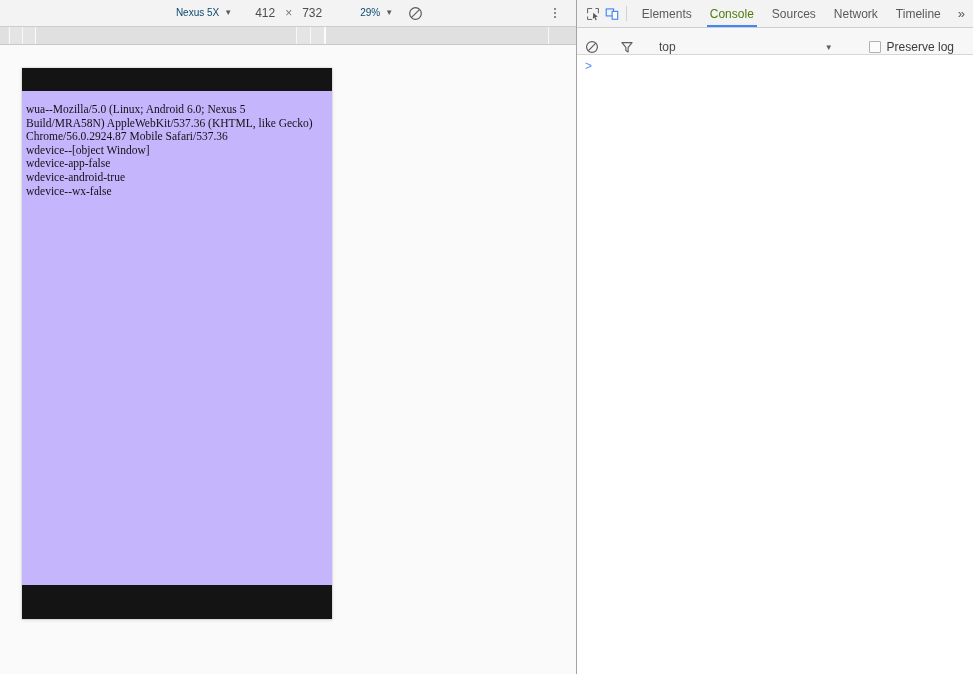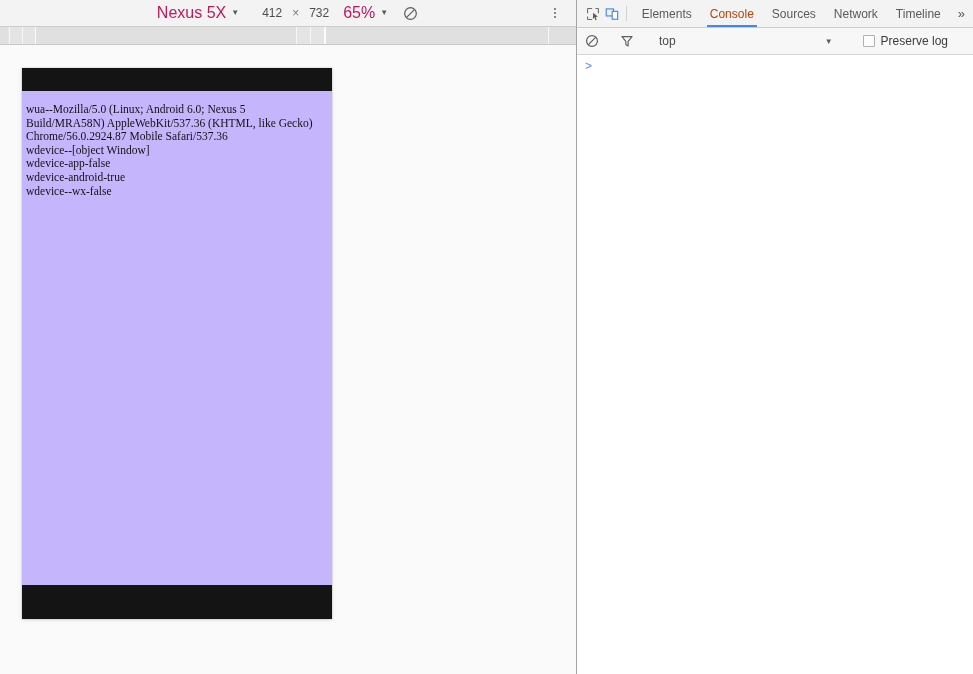--- a/index.html
+++ b/index.html
@@ -44,23 +44,24 @@
   }
   .dt-group {
     display: flex;
     align-items: center;
     gap: 5px;
     white-space: nowrap;
   }
   .dt-gap { width: 22px; }
   .dt-gap-sm { width: 13px; }
   .dt-text {
-    font-size: 16px;
-    color: #be185d;
+    font-size: 10px;
+    color: #0c4a6e;
     line-height: 14px;
+    margin-left: 24px;
   }
   .caret {
     font-size: 8px;
     color: #5a5a5a;
     line-height: 8px;
     position: relative;
     top: 0px;
   }
   .dt-x {
     font-size: 12px;
@@ -193,21 +194,21 @@
   .dt-tab {
     display: flex;
     align-items: center;
     padding: 0 9px;
     font-size: 12px;
     color: #5a5a5a;
     position: relative;
     line-height: 28px;
   }
   .dt-tab.active {
-    color: #c2410c;
+    color: #4d7c0f;
   }
   .dt-tab.active::after {
     content: "";
     position: absolute;
     left: 6px; right: 6px;
     bottom: 0;
     height: 2px;
     background: #4285f4;
   }
   .dt-more {
@@ -217,21 +218,21 @@
     font-size: 13px;
     color: #5a5a5a;
   }
 
   
   #console-filterbar {
     height: 27px;
     background: #f7f7f7;
     border-bottom: 1px solid #d6d6d6;
     display: flex;
-    align-items: center;
+    align-items: flex-end;
     padding: 0 8px;
     gap: 21px;
   }
   #context-select {
     display: flex;
     align-items: center;
     flex: 0 0 auto;
     margin-left: 4px;
     gap: 4px;
   }
@@ -241,21 +242,21 @@
   }
   #context-caret {
     font-size: 8px;
     color: #5d5d5d;
     margin-left: 145px;
   }
   #preserve-log-wrap {
     display: flex;
     align-items: center;
     gap: 6px;
-    margin-left: 9px;
+    margin-left: 15px;
   }
   #preserve-log-box {
     width: 12px; height: 12px;
     border: 1px solid #b0b0b0;
     background: #fcfcfc;
     border-radius: 1px;
   }
   #preserve-log-label {
     font-size: 12px;
     color: #3c3c3c;
@@ -301,21 +302,21 @@
 
       <div class="dt-group">
         <span class="dt-dim">412</span>
         <span class="dt-x">×</span>
         <span class="dt-dim">732</span>
       </div>
 
       <div class="dt-gap-sm"></div>
 
       <div class="dt-group">
-        <span class="dt-text">65%</span>
+        <span class="dt-text">29%</span>
         <span class="caret">▼</span>
       </div>
 
       <div class="dt-gap-sm"></div>
 
       <div id="rotate-btn">
         <svg width="15" height="15" viewBox="0 0 16 16">
           <circle cx="8" cy="8" r="6.2" fill="none" stroke="#5d5d5d" stroke-width="1.3"></circle>
           <line x1="3.8" y1="12.2" x2="12.2" y2="3.8" stroke="#5d5d5d" stroke-width="1.3"></line>
         </svg>

